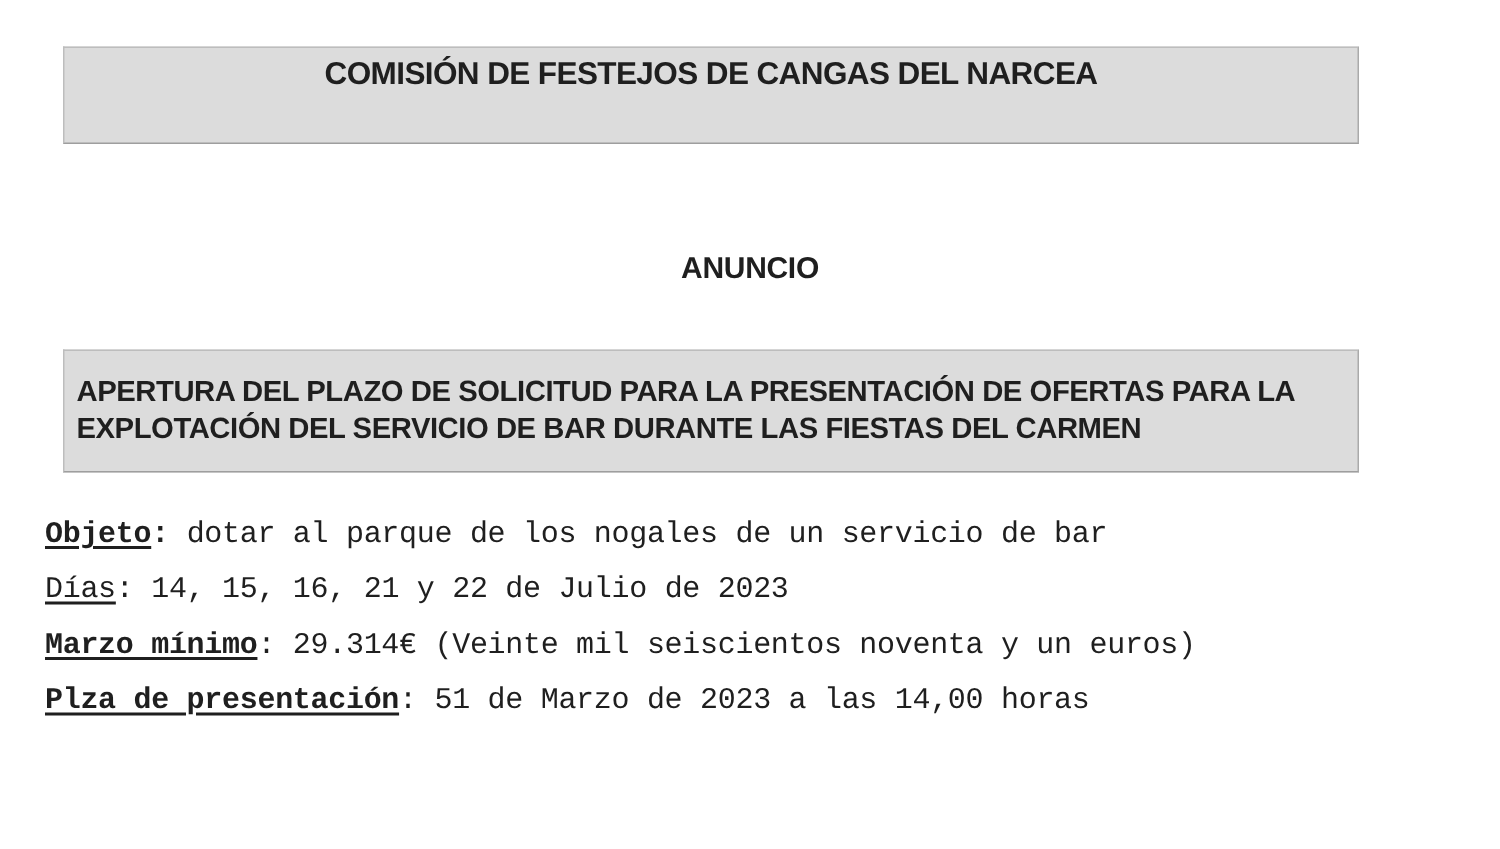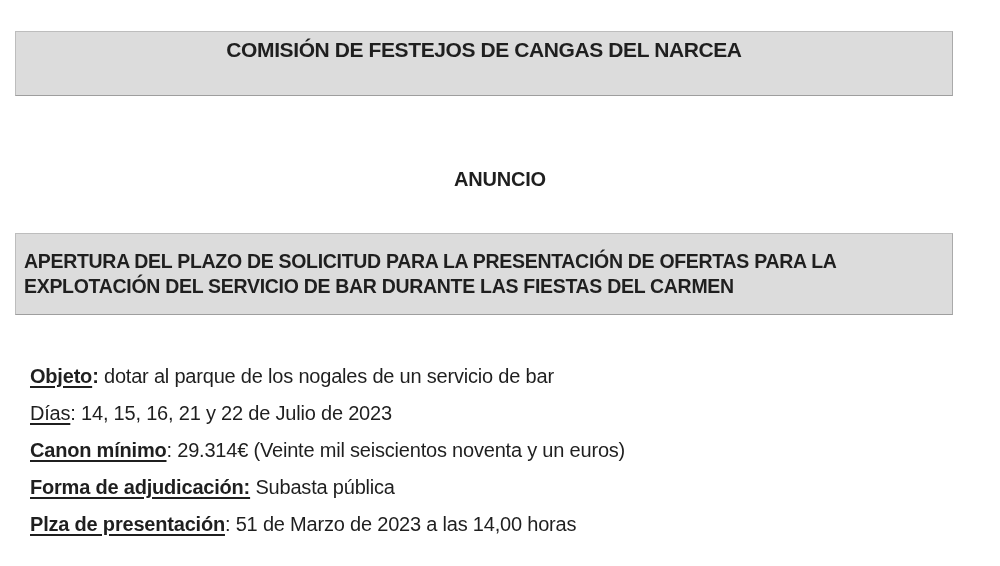--- a/index.html
+++ b/index.html
@@ -11,22 +11,22 @@
     position: relative;
     width: 1000px;
     height: 566px;
     background: #ffffff;
     font-family: "Liberation Sans", sans-serif;
     color: #1f1f1f;
     overflow: hidden;
   }
   .graybox {
     box-sizing: border-box;
-    margin-left: 15px;
-    width: 938px;
+    margin-left: 42px;
+    width: 864px;
     background: #dcdcdc;
     border: 1px solid #bdbdbd;
     border-bottom-color: #9e9e9e;
     border-right-color: #aaaaaa;
   }
   .header-box {
     margin-top: 31px;
     height: 65px;
     padding: 6px 10px;
     display: flex;
@@ -52,23 +52,24 @@
     margin-top: 42px;
     padding: 15px 8px;
   }
   .subject-text {
     font-weight: bold;
     font-size: 19.5px;
     line-height: 25px;
     letter-spacing: -0.3px;
   }
   .details {
-    margin-top: 48px;
+    margin-top: 28px;
     margin-left: 30px;
     width: 935px;
+    font-family: Liberation Mono, monospace;
   }
   .detail-row {
     margin: 0 0 10px 0;
     font-size: 20px;
     line-height: 27px;
     letter-spacing: -0.2px;
   }
   .b { font-weight: bold; }
   .u {
     text-decoration: underline;
@@ -91,22 +92,21 @@
   <div class="graybox subject-box">
     <div class="subject-text">APERTURA DEL PLAZO DE SOLICITUD PARA LA PRESENTACIÓN DE OFERTAS PARA LA EXPLOTACIÓN DEL SERVICIO DE BAR DURANTE LAS FIESTAS DEL CARMEN</div>
   </div>
 
   <div class="details">
 
     <p class="detail-row"><span class="b u">Objeto</span><span class="b">: </span><span>dotar al parque de los nogales de un servicio de bar</span></p>
 
     <p class="detail-row"><span class="u">Días</span><span>: </span><span>14, 15, 16, 21 y 22 de Julio de 2023</span></p>
 
-    <p class="detail-row"><span class="b u">Canon mínimo</span><span>: </span><span>29.314€ (Veinte mil seiscientos noventa y un euros)</span></p>
+    <p class="detail-row"><span class="b u">Marzo mínimo</span><span>: </span><span>29.314€ (Veinte mil seiscientos noventa y un euros)</span></p>
 
-    <p class="detail-row"><span class="b u">Forma de adjudicación:</span><span> </span><span>Subasta pública</span></p>
 
     <p class="detail-row"><span class="b u">Plza de presentación</span><span>: </span><span>51 de Marzo de 2023 a las 14,00 horas</span></p>
 
 
   </div>
 
 </div>
 
 </body></html>

